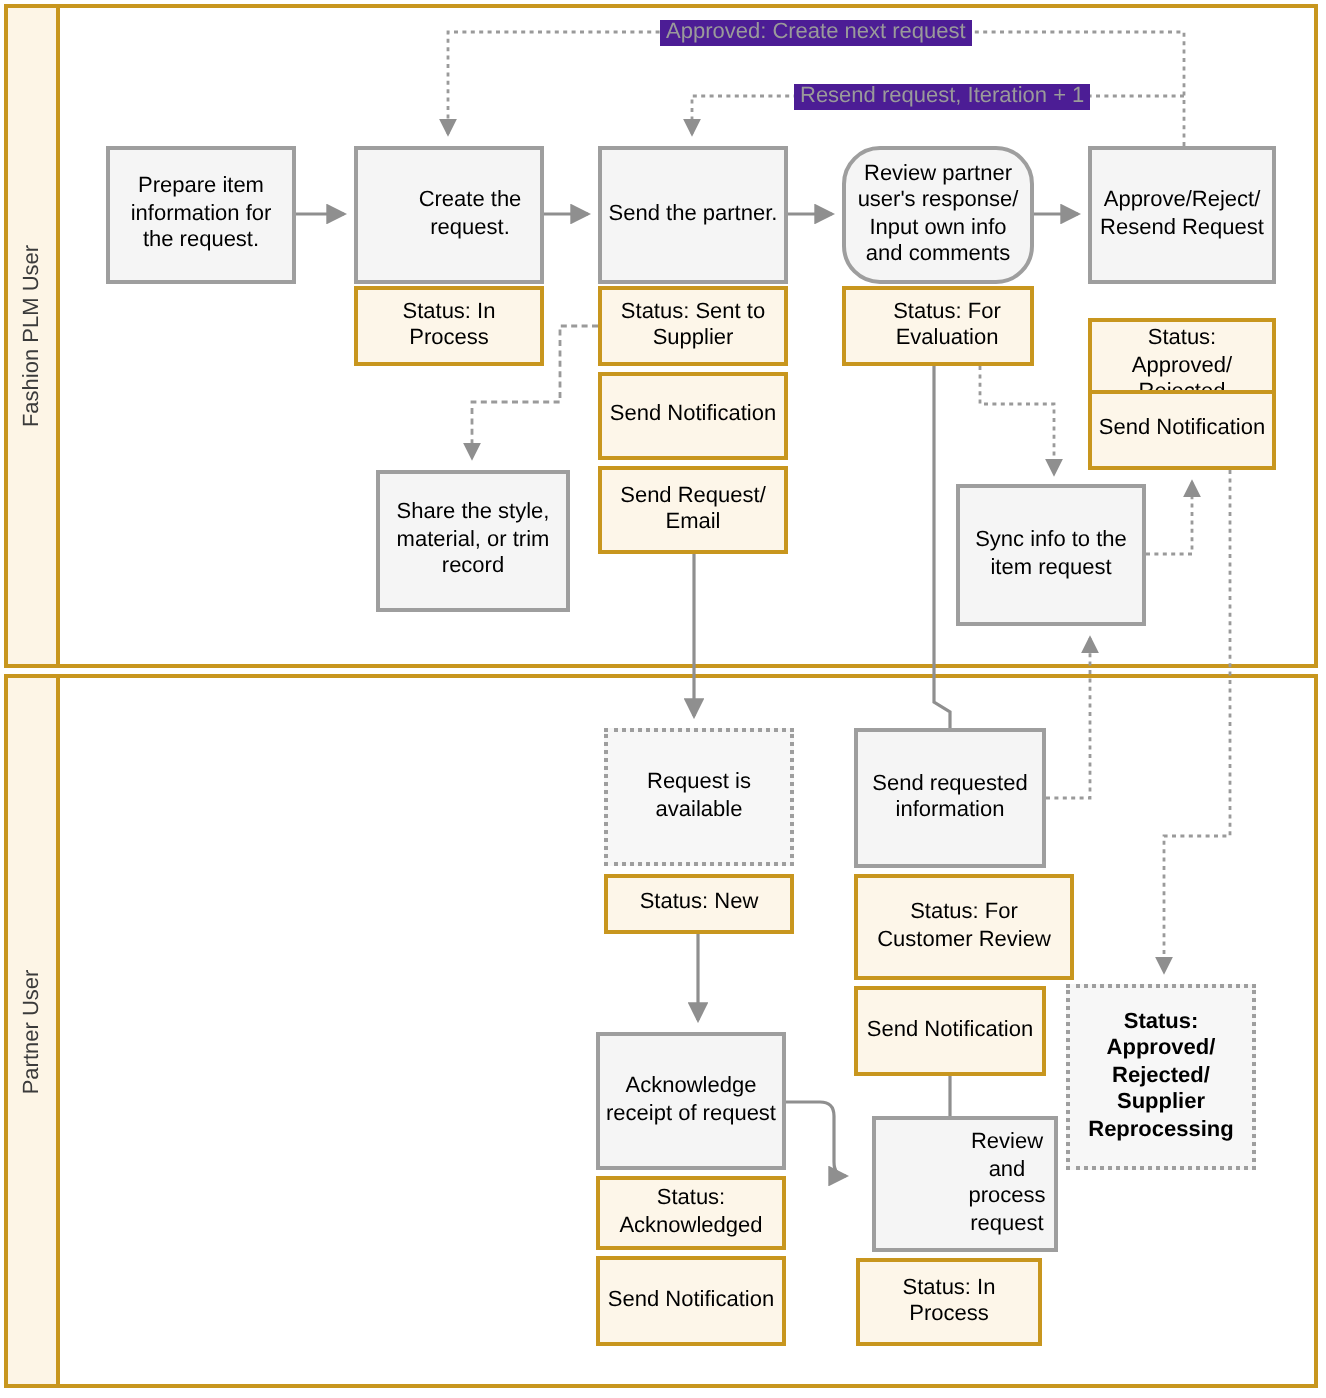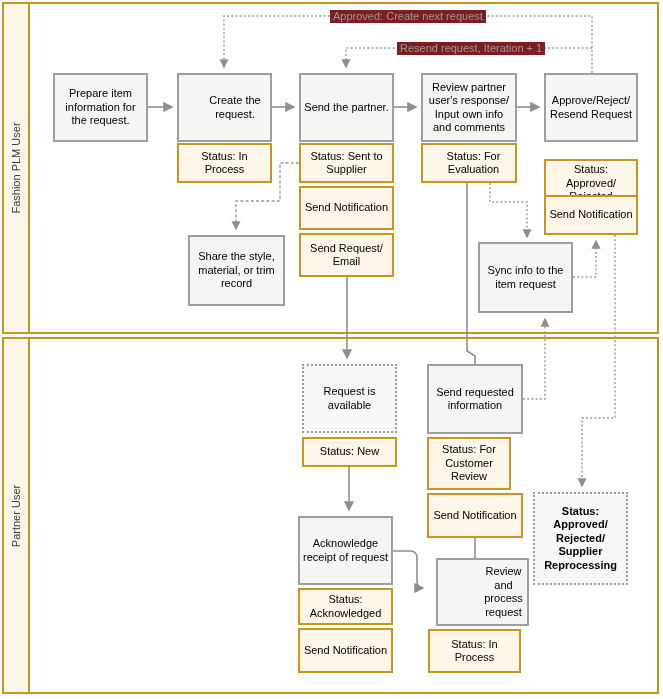--- a/index.html
+++ b/index.html
@@ -25,21 +25,21 @@
   .node {
     position:absolute; box-sizing:border-box;
     display:flex; align-items:center; justify-content:center;
     text-align:center; font-size:11px; line-height:13.5px;
     color:#000; padding:1px 3px;
   }
   .gray { background:#f5f5f5; border:2px solid #9e9e9e; }
   .gold { background:#fdf6e9; border:2px solid #c8961e; }
   .dotted { background:#f7f7f7; border:2px dotted #9e9e9e; }
   .edge-label {
-    position:absolute; background:#7f1d1d; color:#9a9a9a;
+    position:absolute; background:#4c1d95; color:#9a9a9a;
     font-size:11px; line-height:13px; padding:0 3px; white-space:nowrap;
   }
 </style>
 </head>
 <body>
 
 <div class="canvas">
 
   <div class="lane" style="left:2px; top:2px; width:657px; height:332px;">
     <div class="lane-label-cell">
@@ -77,32 +77,32 @@
     <path class="edge-dot" marker-end="url(#arr)" d="M592,48 H346 V67"></path>
   </svg>
 
   <div class="node gray" style="left:53px; top:73px; width:95px; height:69px;">Prepare item information for the request.</div>
   <div class="node gray" style="left:177px; top:73px; width:95px; height:69px;padding-left:24px;">Create the request.</div>
   <div class="node gold" style="left:177px; top:143px; width:95px; height:40px;">Status: In Process</div>
   <div class="node gray" style="left:299px; top:73px; width:95px; height:69px;">Send the partner.</div>
   <div class="node gold" style="left:299px; top:143px; width:95px; height:40px;">Status: Sent to Supplier</div>
   <div class="node gold" style="left:299px; top:186px; width:95px; height:44px;">Send Notification</div>
   <div class="node gold" style="left:299px; top:233px; width:95px; height:44px;">Send Request/ Email</div>
-  <div class="node gray" style="left:421px; top:73px; width:96px; height:69px;">Review partner user's response/ Input own info and comments</div>
+  <div class="node gray" style="left:421px; top:73px; width:96px; height:69px;border-radius:19px;">Review partner user's response/ Input own info and comments</div>
   <div class="node gold" style="left:421px; top:143px; width:96px; height:40px;padding-left:12px;">Status: For Evaluation</div>
   <div class="node gray" style="left:544px; top:73px; width:94px; height:69px;">Approve/Reject/ Resend Request</div>
   <div class="node gold" style="left:544px; top:143px; width:94px; height:49px;margin-top:16px;">Status: Approved/ Rejected</div>
   <div class="node gold" style="left:544px; top:195px; width:94px; height:40px;">Send Notification</div>
   <div class="node gray" style="left:188px; top:235px; width:97px; height:71px;">Share the style, material, or trim record</div>
   <div class="node dotted" style="left:302px; top:364px; width:95px; height:69px;">Request is available</div>
 
   <div class="node gray" style="left:478px; top:242px; width:95px; height:71px;">Sync info to the item request</div>
   <div class="node gold" style="left:302px; top:437px; width:95px; height:30px;">Status: New</div>
   <div class="node gray" style="left:427px; top:364px; width:96px; height:70px;">Send requested information</div>
-  <div class="node gold" style="left:427px; top:437px; width:84px; height:53px;">Status: For Customer Review</div>
+  <div class="node gold" style="left:427px; top:437px; width:110px; height:53px;">Status: For Customer Review</div>
   <div class="node gold" style="left:427px; top:493px; width:96px; height:45px;">Send Notification</div>
   <div class="node gray" style="left:298px; top:516px; width:95px; height:69px;">Acknowledge receipt of request</div>
   <div class="node gold" style="left:298px; top:588px; width:95px; height:37px;">Status: Acknowledged</div>
   <div class="node gold" style="left:298px; top:628px; width:95px; height:45px;">Send Notification</div>
   <div class="node gray" style="left:436px; top:558px; width:93px; height:68px;padding-left:45px;">Review and process request</div>
   <div class="node gold" style="left:428px; top:629px; width:93px; height:44px;">Status: In Process</div>
   <div class="node dotted" style="left:533px; top:492px; width:95px; height:93px;font-weight:bold;">Status: Approved/ Rejected/ Supplier Reprocessing</div>
 
   <div class="edge-label" style="left:330px; top:10px;">Approved: Create next request</div>
   <div class="edge-label" style="left:397px; top:42px;">Resend request, Iteration + 1</div>

